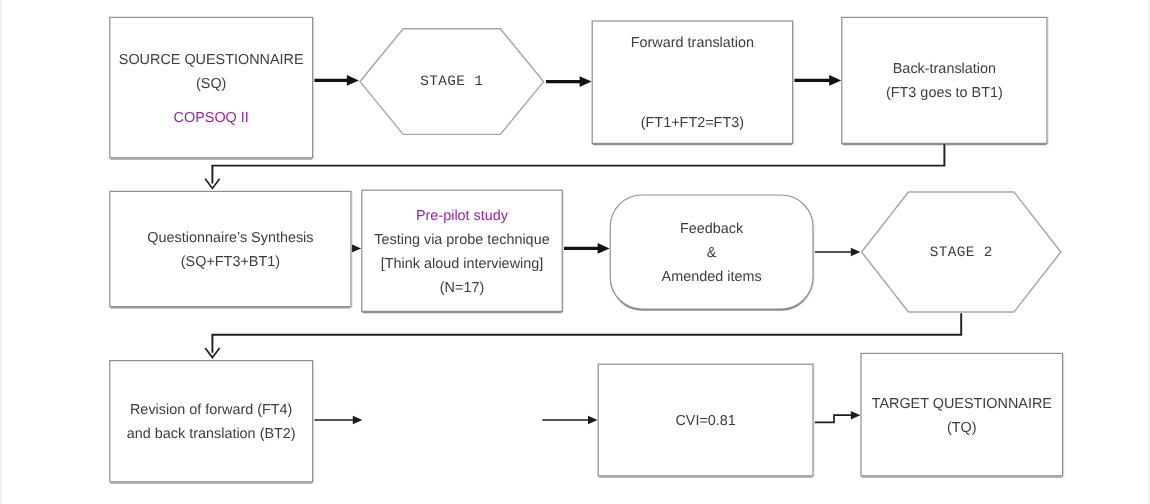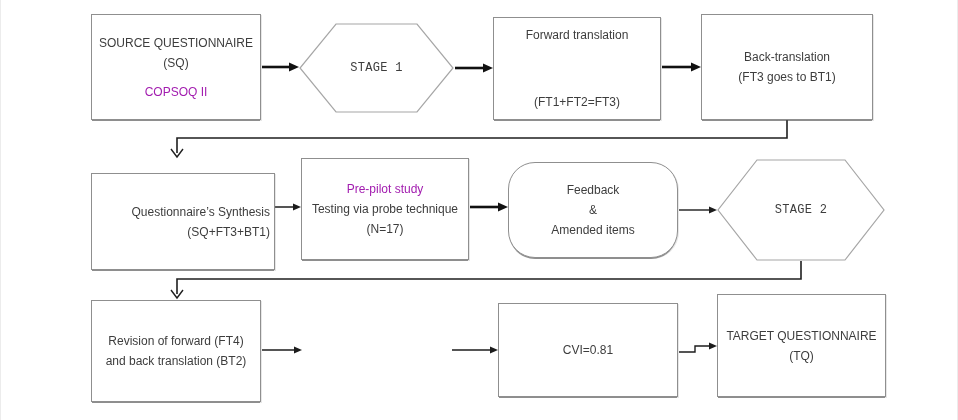--- a/index.html
+++ b/index.html
@@ -80,21 +80,21 @@
     <g stroke="#1f1f1f" stroke-width="1.6" fill="none">
       <path d="M 786 120 L 786 138 L 176 138 L 176 153"></path>
       <path d="M 800 261 L 800 279 L 176 279 L 176 294"></path>
     </g>
     <g stroke="#1f1f1f" stroke-width="1.4" fill="none">
       <path d="M 170 149 L 176 157 L 182 149"></path>
       <path d="M 170 290 L 176 298 L 182 290"></path>
     </g>
   </svg>
 
-  <div class="box" style="left:90px;top:14px;width:170px;height:106px;">
+  <div class="box" style="left:90px;top:14px;width:170px;height:118px;">
     <p>SOURCE QUESTIONNAIRE</p>
     <p>(SQ)</p>
     <p class="bold gap-top">COPSOQ II</p>
   </div>
 
   <div class="hex" style="left:298px;top:23px;width:155px;height:90px;">
     <svg width="155" height="90" viewBox="0 0 155 90">
       <polygon points="37,1 118,1 154,45 118,89 37,89 1,45" fill="#ffffff" stroke="#a6a6a6" stroke-width="1.2"></polygon>
     </svg>
     <span class="hex-label">STAGE 1</span>
@@ -103,28 +103,29 @@
   <div class="box" style="left:492px;top:17px;width:168px;height:103px;gap:47px;">
     <p>Forward translation</p>
     <p>(FT1+FT2=FT3)</p>
   </div>
 
   <div class="box" style="left:700px;top:14px;width:172px;height:106px;">
     <p>Back-translation</p>
     <p>(FT3 goes to BT1)</p>
   </div>
 
-  <div class="box" style="left:90px;top:173px;width:184px;height:97px;align-items:flex-end;">
+  <div class="box" style="left:90px;top:159px;width:202px;height:97px;">
     <p>Questionnaire’s Synthesis</p>
     <p>(SQ+FT3+BT1)</p>
   </div>
 
   <div class="box" style="left:300px;top:158px;width:168px;height:102px;">
     <p class="bold">Pre-pilot study</p>
     <p>Testing via probe technique</p>
+    <p>[Think aloud interviewing]</p>
     <p>(N=17)</p>
   </div>
 
   <div class="box" style="left:507px;top:162px;width:170px;height:96px;border-radius:27px;">
     <p>Feedback</p>
     <p>&amp;</p>
     <p>Amended items</p>
   </div>
 
   <div class="hex" style="left:716px;top:159px;width:168px;height:102px;">

